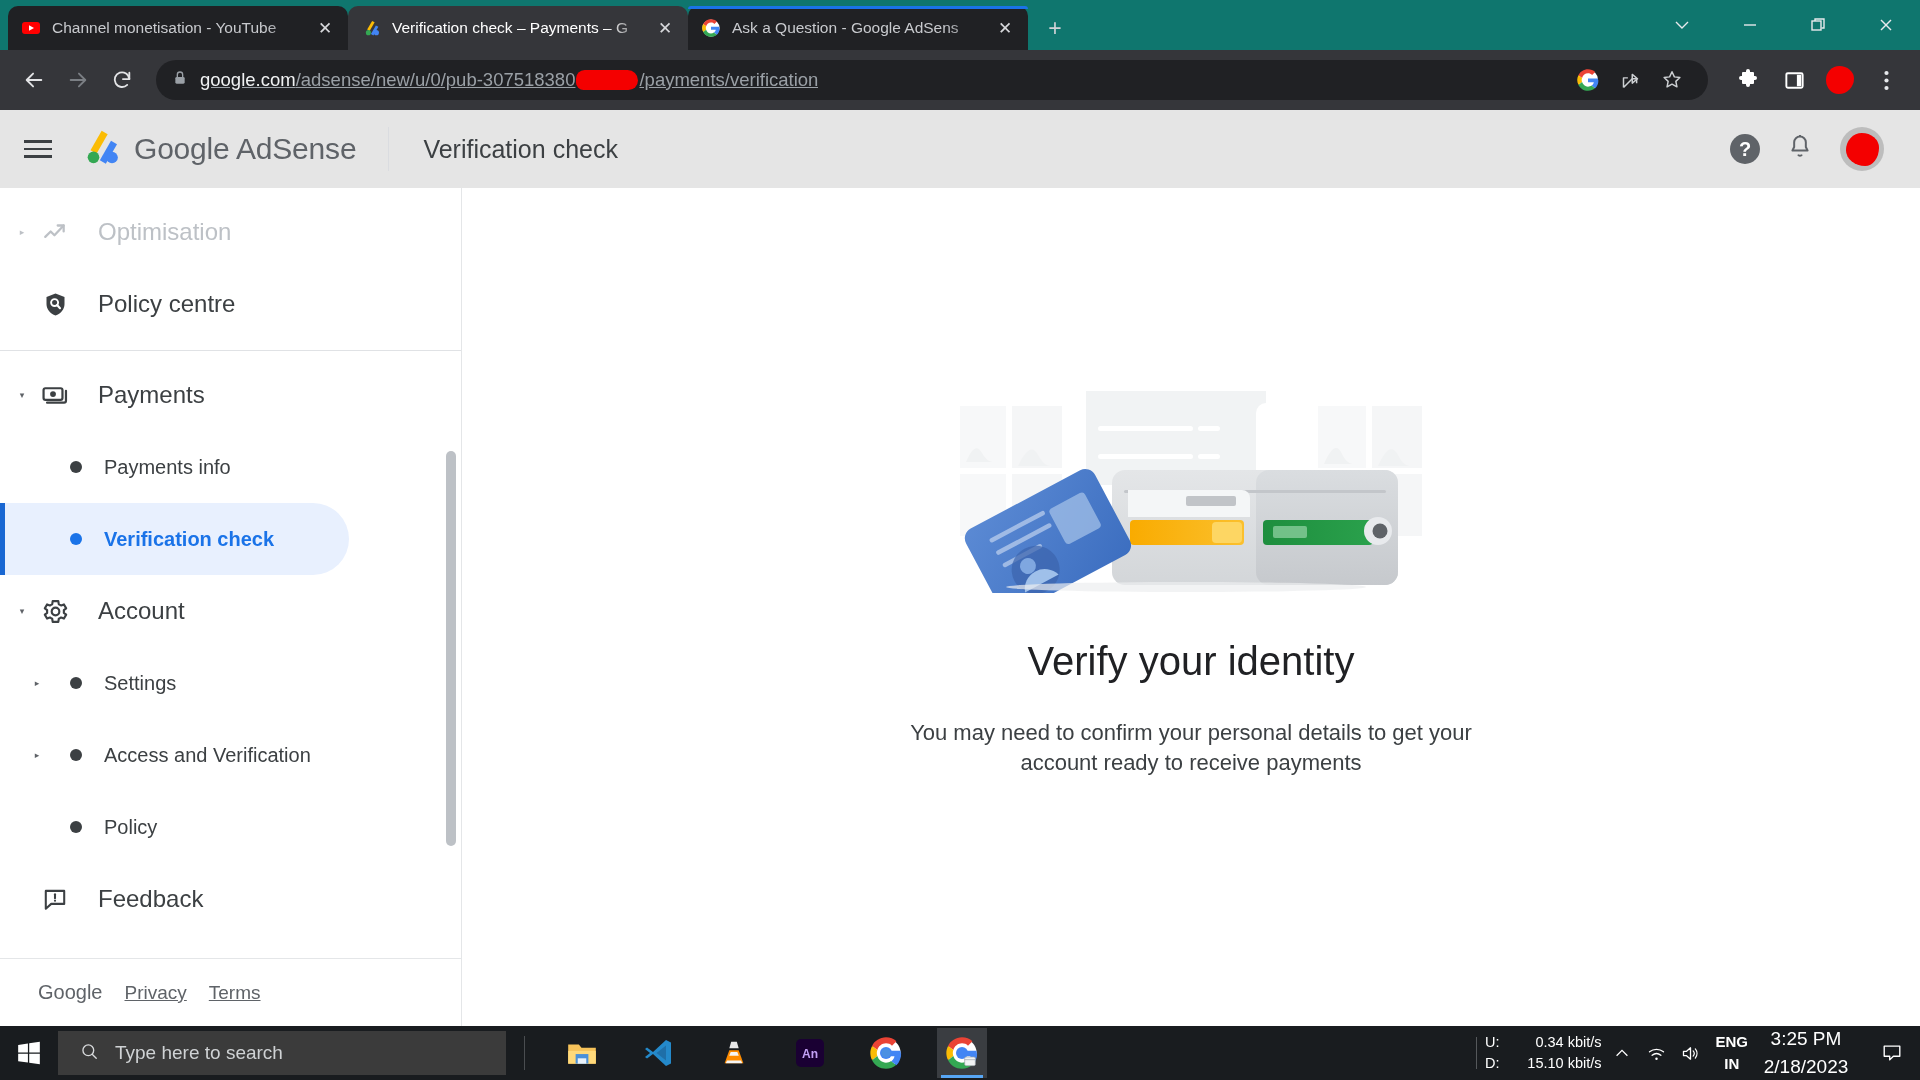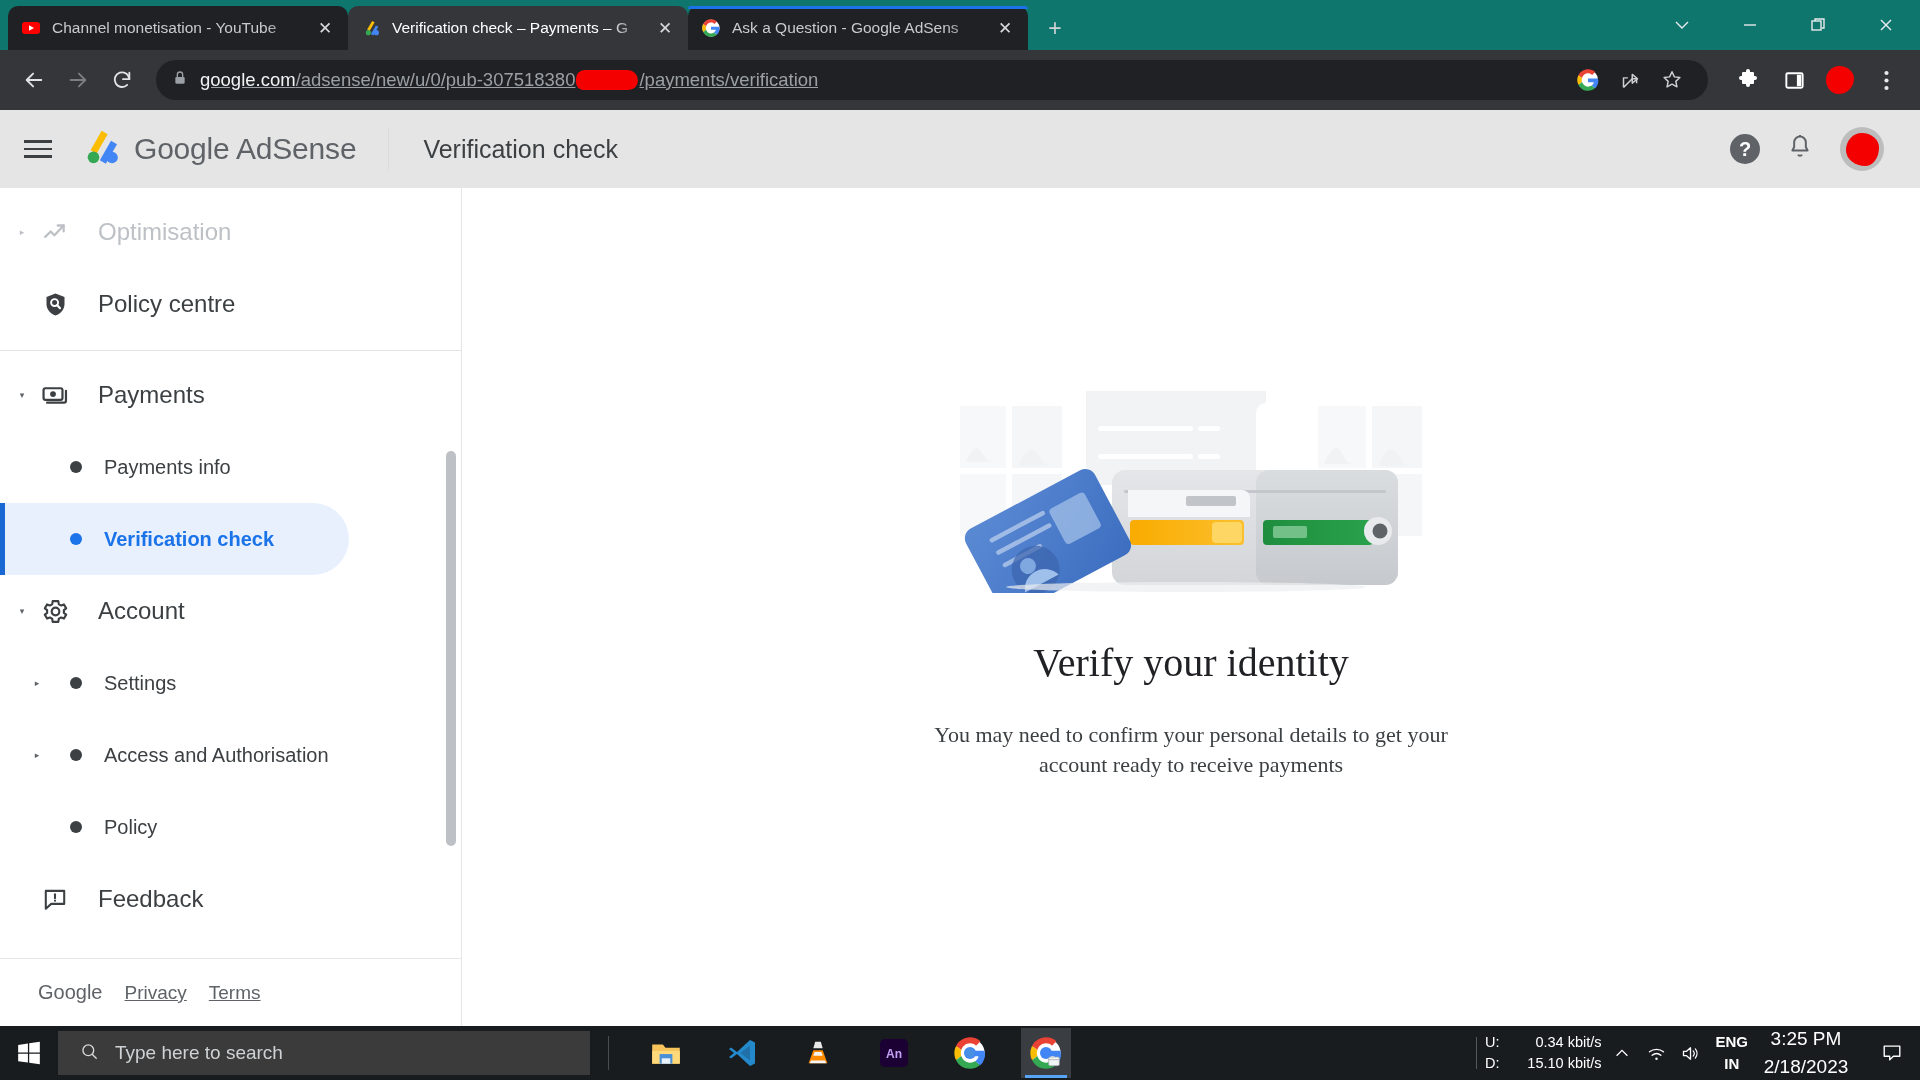--- a/index.html
+++ b/index.html
@@ -156,37 +156,37 @@
   .sb-footer {
     height:68px; flex:none; display:flex; align-items:center; gap:22px;
     padding-left:38px; border-top:1px solid #e4e6e8;
   }
   .sb-footer .g { font-size:20px; color:#5f6368; }
   .sb-footer a { font-size:19px; color:#5f6368; text-decoration:underline; }
 
   
   .main {
     flex:1; display:flex; flex-direction:column; align-items:center;
-    padding-top:190px; min-width:0;font-family:Liberation Serif, serif;
+    padding-top:190px; min-width:0;
   }
   .illus { width:490px; height:215px; position:relative; }
   .maintitle { font-size:40px; color:#202124; font-weight:normal; margin-top:46px; }
   .mainsub {
     font-size:22px; color:#3c4043; line-height:1.38; text-align:center;
     margin-top:34px; max-width:580px;
   }
 
   
   .taskbar {
     height:54px; background:#191c1f; display:flex; align-items:center; flex:none;
     position:relative;
   }
   .startbtn { width:58px; display:flex; align-items:center; justify-content:center; flex:none; }
   .searchbox {
-    width:532px; height:44px; background:#3b3b3b; display:flex; align-items:center;
+    width:448px; height:44px; background:#3b3b3b; display:flex; align-items:center;
     gap:16px; padding-left:22px; flex:none;
   }
   .searchbox .ph { font-size:19px; color:#cfd2d4; }
   .tb-sep { width:1px; height:34px; background:#4a4d50; margin:0 18px; flex:none; }
   .tb-apps { display:flex; align-items:center; gap:26px; margin-left:14px; }
   .tb-app {
     width:50px; height:50px; display:flex; align-items:center; justify-content:center;
     position:relative;
   }
   .tb-app.active { background:#3a3d41; }
@@ -472,21 +472,21 @@
                 <span class="dot"></span>
               </span>
             <span class="label">Settings</span>
           </div>
 
           <div class="nav-sub">
             <span class="subcaret">▸</span>
             <span class="dotwrap">
                 <span class="dot"></span>
               </span>
-            <span class="label">Access and Authorisation</span>
+            <span class="label">Access and Verification</span>
           </div>
 
           <div class="nav-sub indent-nocaret">
             <span class="dotwrap">
                 <span class="dot"></span>
               </span>
             <span class="label">Policy</span>
           </div>
 
           <div class="nav-item">

